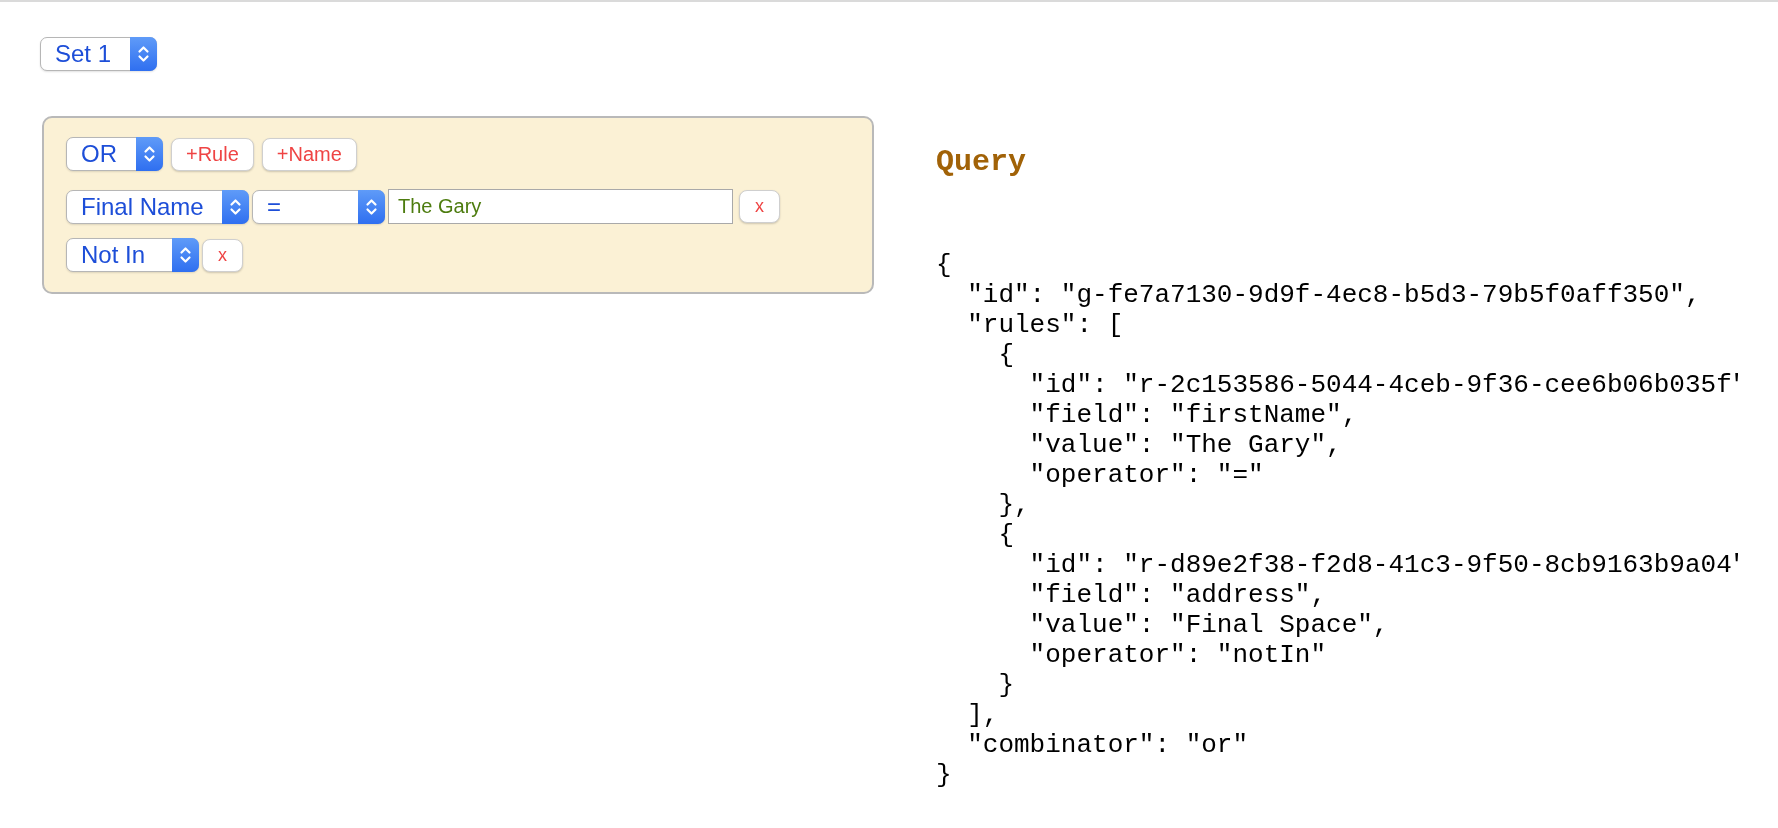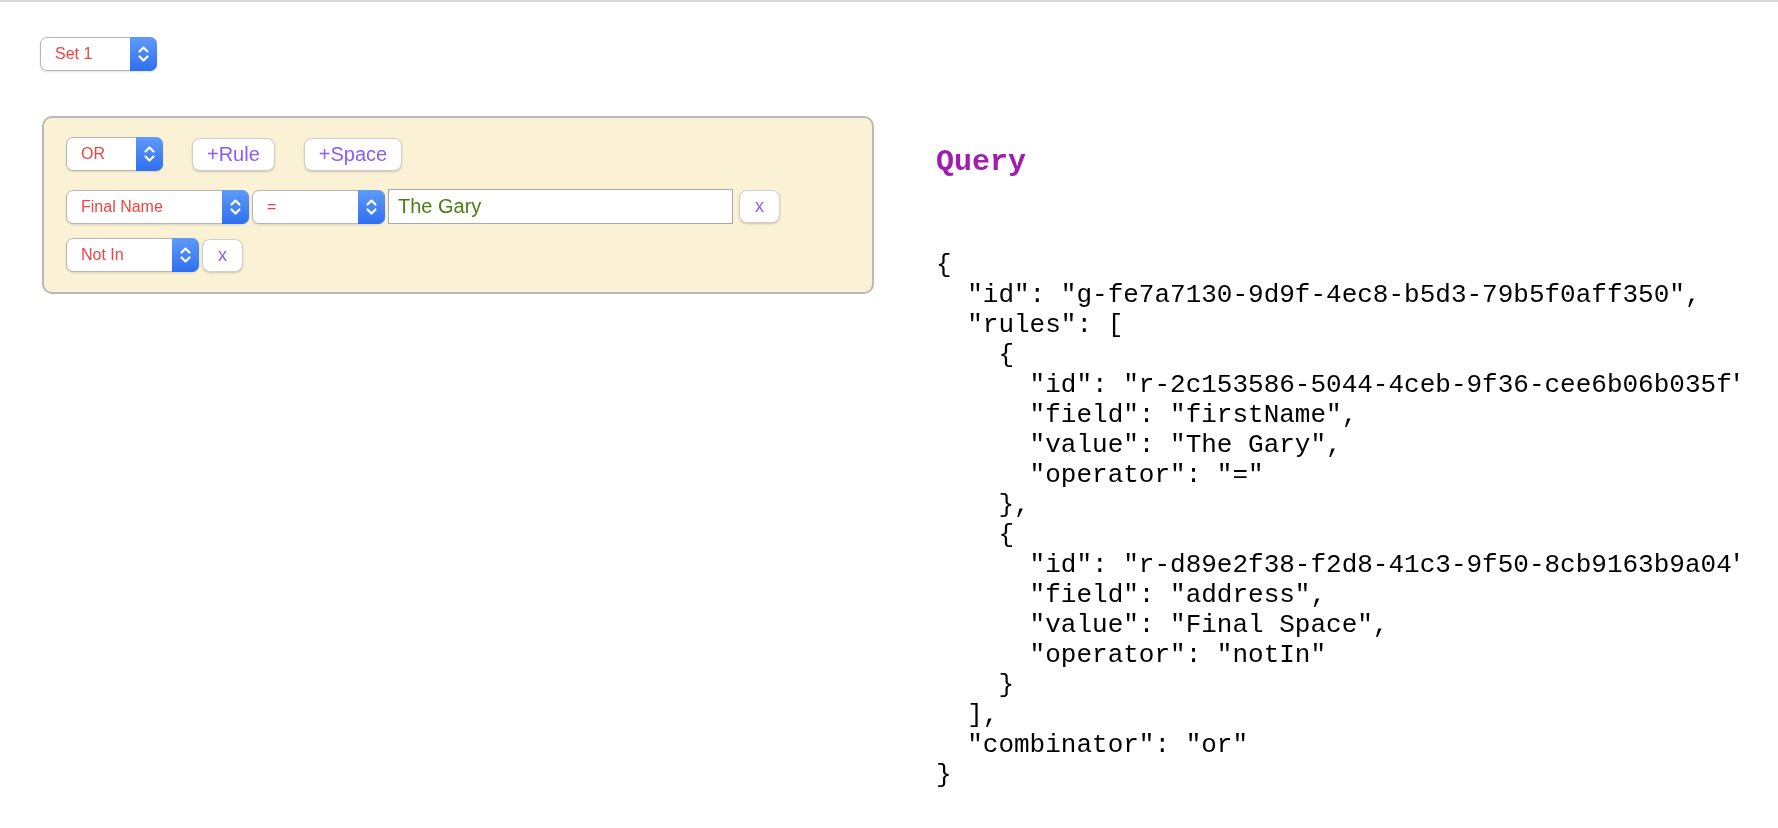--- a/index.html
+++ b/index.html
@@ -28,42 +28,42 @@
     height: 34px;
     background: #ffffff;
     border: 1px solid #b6b6b6;
     border-radius: 7px;
     box-shadow: 0 1px 2px rgba(0,0,0,0.12);
     display: flex; align-items: center;
     cursor: default;
   }
   .mac-select .label {
     padding-left: 14px;
-    font-size: 16px;
+    font-size: 24px;
     white-space: nowrap;
-    color: #ef4444;
+    color: #1d4ed8;
   }
   .mac-select .stepper {
     position: absolute; right: -1px; top: -1px; bottom: -1px;
     width: 27px;
     border-radius: 0 7px 7px 0;
     background: linear-gradient(180deg, var(--accent-blue-top) 0%, var(--accent-blue-bottom) 100%);
     display: flex; align-items: center; justify-content: center;
   }
 
   
   .push-btn {
     height: 33px;
     background: #ffffff;
     border: 1px solid #cfcfcf;
     border-radius: 8px;
     box-shadow: 0 1px 2px rgba(0,0,0,0.18);
     font-family: "Liberation Sans", sans-serif;
     font-size: 20px;
-    color: #8b5cf6;
+    color: #ef4444;
     padding: 0 14px;
     cursor: pointer;
   }
   .remove-btn {
     width: 41px; height: 33px;
     padding: 0;
     font-size: 18px;
   }
 
   
@@ -84,39 +84,39 @@
 
   .builder-panel {
     position: absolute;
     left: 42px; top: 116px;
     width: 832px; height: 178px;
     background: var(--panel-bg);
     border: 2px solid var(--panel-border);
     border-radius: 10px;
     padding: 19px 20px 0 22px;
   }
-  .combinator-row { display: flex; align-items: center; gap: 29px; margin-bottom: 18px; }
+  .combinator-row { display: flex; align-items: center; gap: 8px; margin-bottom: 18px; }
   .combinator-select { width: 97px; }
   .rule-row { display: flex; align-items: center; margin-bottom: 14px; }
   .field-select { width: 183px; margin-right: 3px; }
   .operator-select { width: 133px; margin-right: 3px; }
   .rule-row .rule-input { margin-right: 6px; }
 
   
   .query-section {
     position: absolute;
     left: 936px; top: 144px; right: 40px; bottom: 20px;
     overflow: hidden;
     font-family: "Liberation Mono", monospace;
   }
   .query-title {
     font-size: 30px;
     line-height: 36px;
     font-weight: bold;
-    color: #a21caf;
+    color: #a16207;
   }
   .query-json {
     margin-top: 70px;
     font-family: "Liberation Mono", monospace;
     font-size: 26px;
     line-height: 30px;
     color: #000;
     white-space: pre;
   }
 </style>
@@ -141,21 +141,21 @@
     <div class="mac-select combinator-select">
       <span class="label">OR</span>
       <span class="stepper">
         <svg width="13" height="18" viewBox="0 0 13 18">
           <polyline points="2.5,6.5 6.5,2.5 10.5,6.5" fill="none" stroke="#fff" stroke-width="2.2" stroke-linecap="round" stroke-linejoin="round"></polyline>
           <polyline points="2.5,11.5 6.5,15.5 10.5,11.5" fill="none" stroke="#fff" stroke-width="2.2" stroke-linecap="round" stroke-linejoin="round"></polyline>
         </svg>
       </span>
     </div>
     <button class="push-btn">+Rule</button>
-    <button class="push-btn">+Space</button>
+    <button class="push-btn">+Name</button>
   </div>
 
   <div class="rule-row">
     <div class="mac-select field-select">
       <span class="label">Final Name</span>
       <span class="stepper">
         <svg width="13" height="18" viewBox="0 0 13 18">
           <polyline points="2.5,6.5 6.5,2.5 10.5,6.5" fill="none" stroke="#fff" stroke-width="2.2" stroke-linecap="round" stroke-linejoin="round"></polyline>
           <polyline points="2.5,11.5 6.5,15.5 10.5,11.5" fill="none" stroke="#fff" stroke-width="2.2" stroke-linecap="round" stroke-linejoin="round"></polyline>
         </svg>

